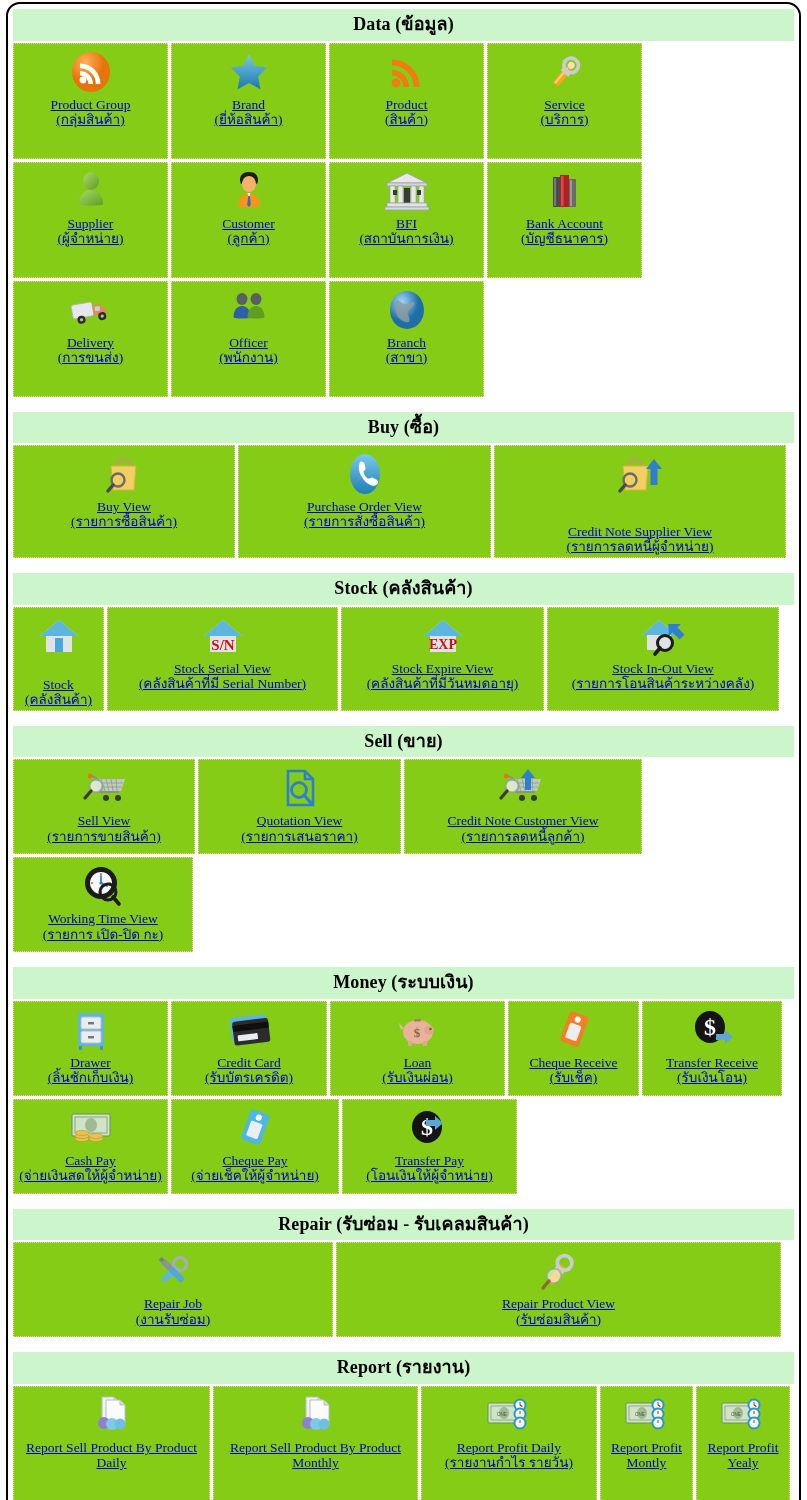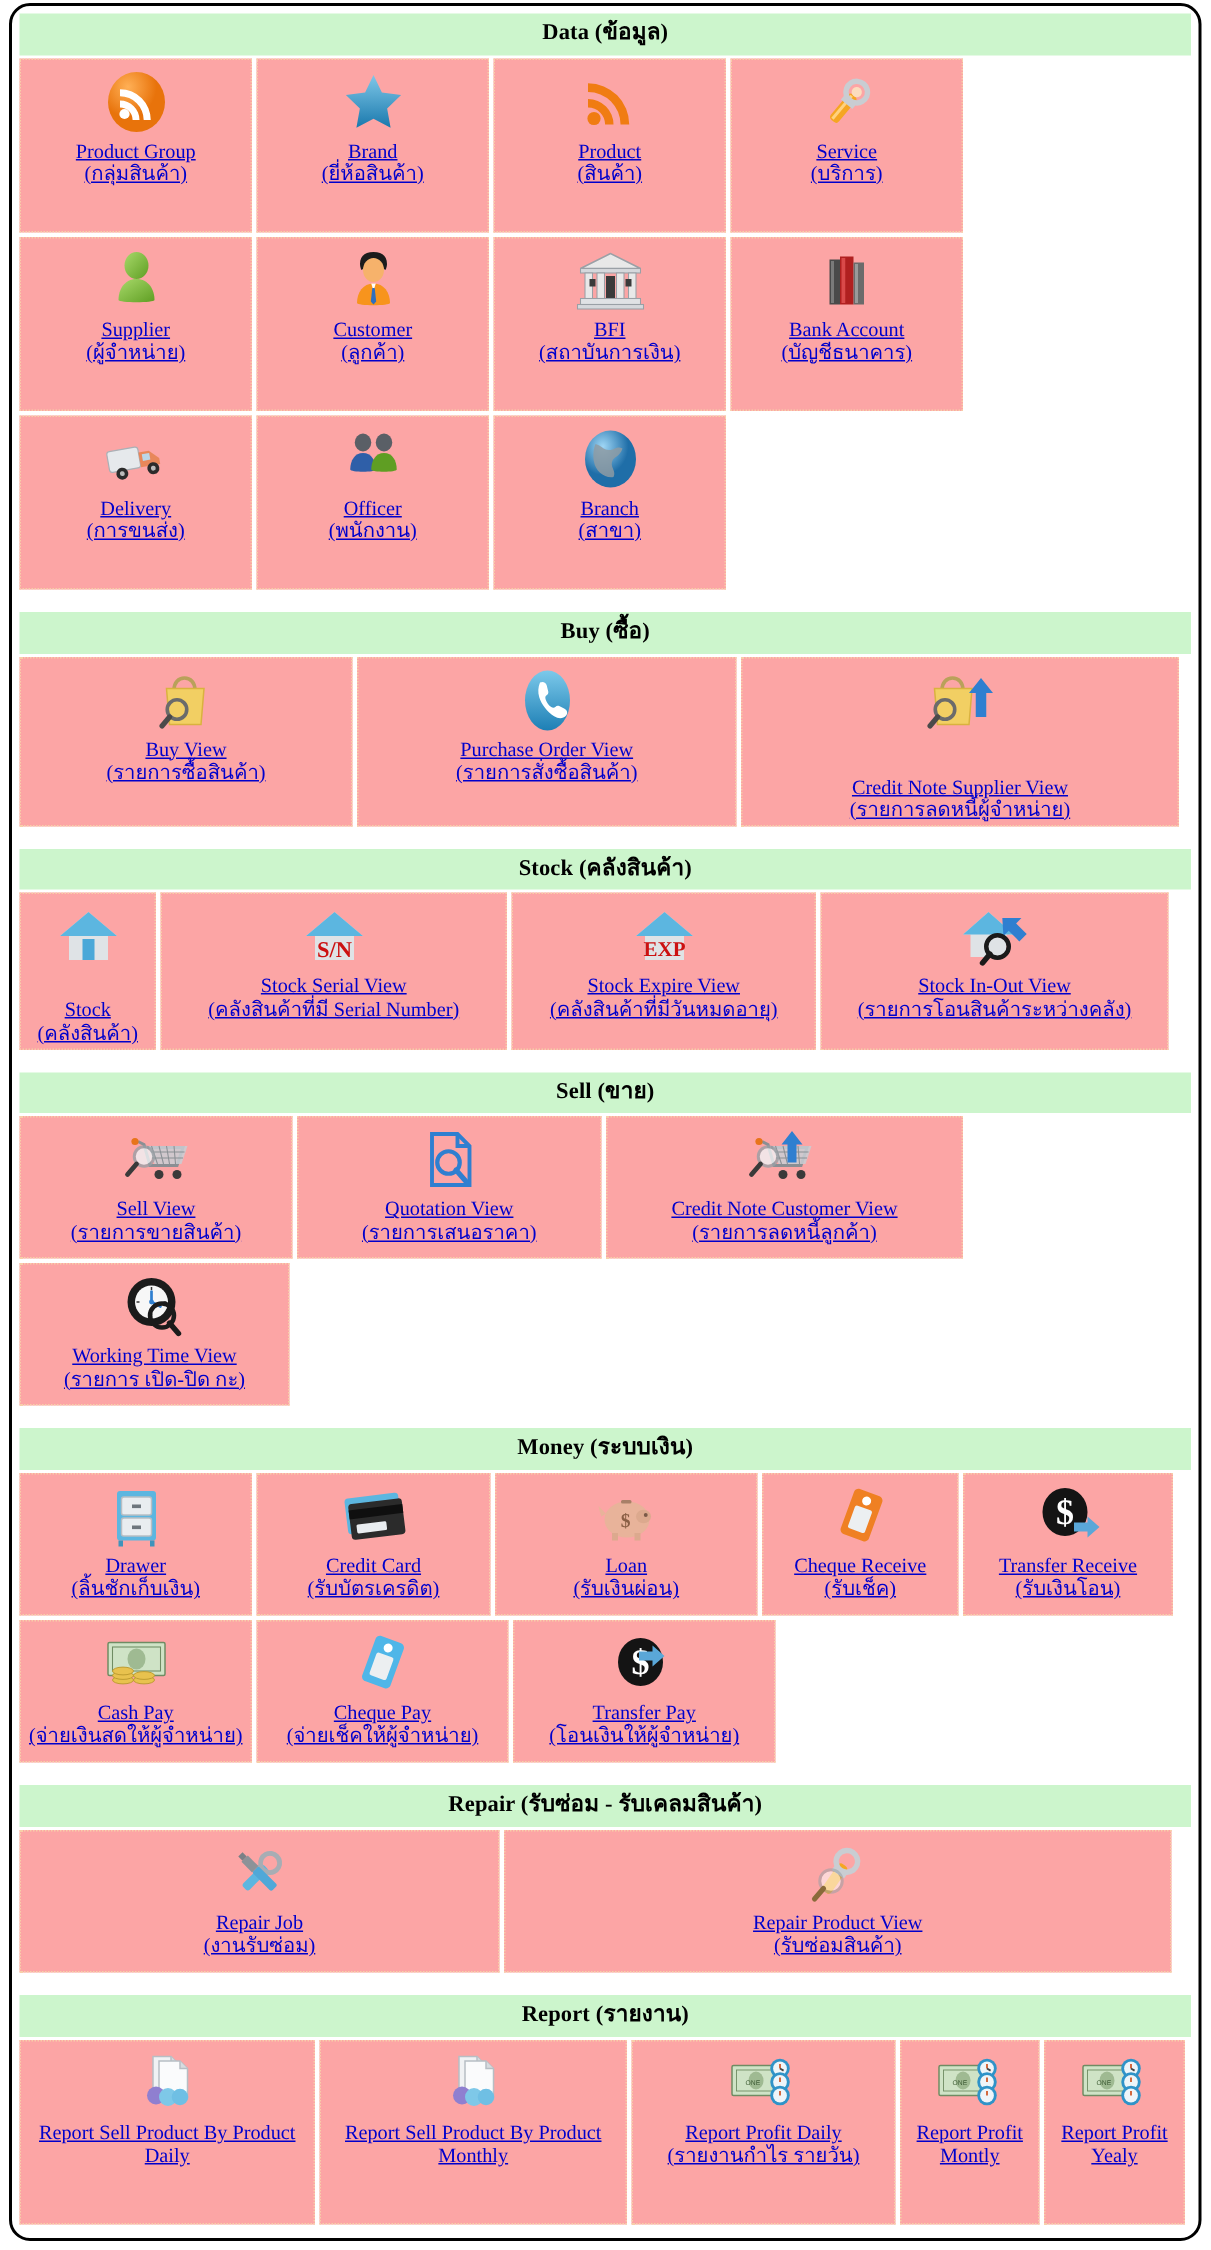--- a/index.html
+++ b/index.html
@@ -22,34 +22,34 @@
   }
   .section {
     margin-bottom: 12px;
   }
   .section:last-child { margin-bottom: 0; }
 
   .section-header {
     background: #ccf5cc;
     text-align: center;
     font-weight: bold;
-    font-size: 15px;
+    font-size: 18px;
     color: #000000;
     padding: 4px 0 5px 0;
     letter-spacing: 0.1px;
     line-height: 1.25;
   }
   .grid {
     display: flex;
     flex-wrap: wrap;
     align-content: flex-start;
     margin-top: 2px;
   }
   .cell {
-    background: #fca5a5;
+    background: #84cc16;
     border: 1px dotted #f7cfa9;
     box-sizing: border-box;
     margin: 0 3px 3px 0;
     padding: 4px 2px 3px 2px;
     text-align: center;
     display: flex;
     flex-direction: column;
     align-items: center;
     justify-content: flex-start;
     cursor: pointer;

